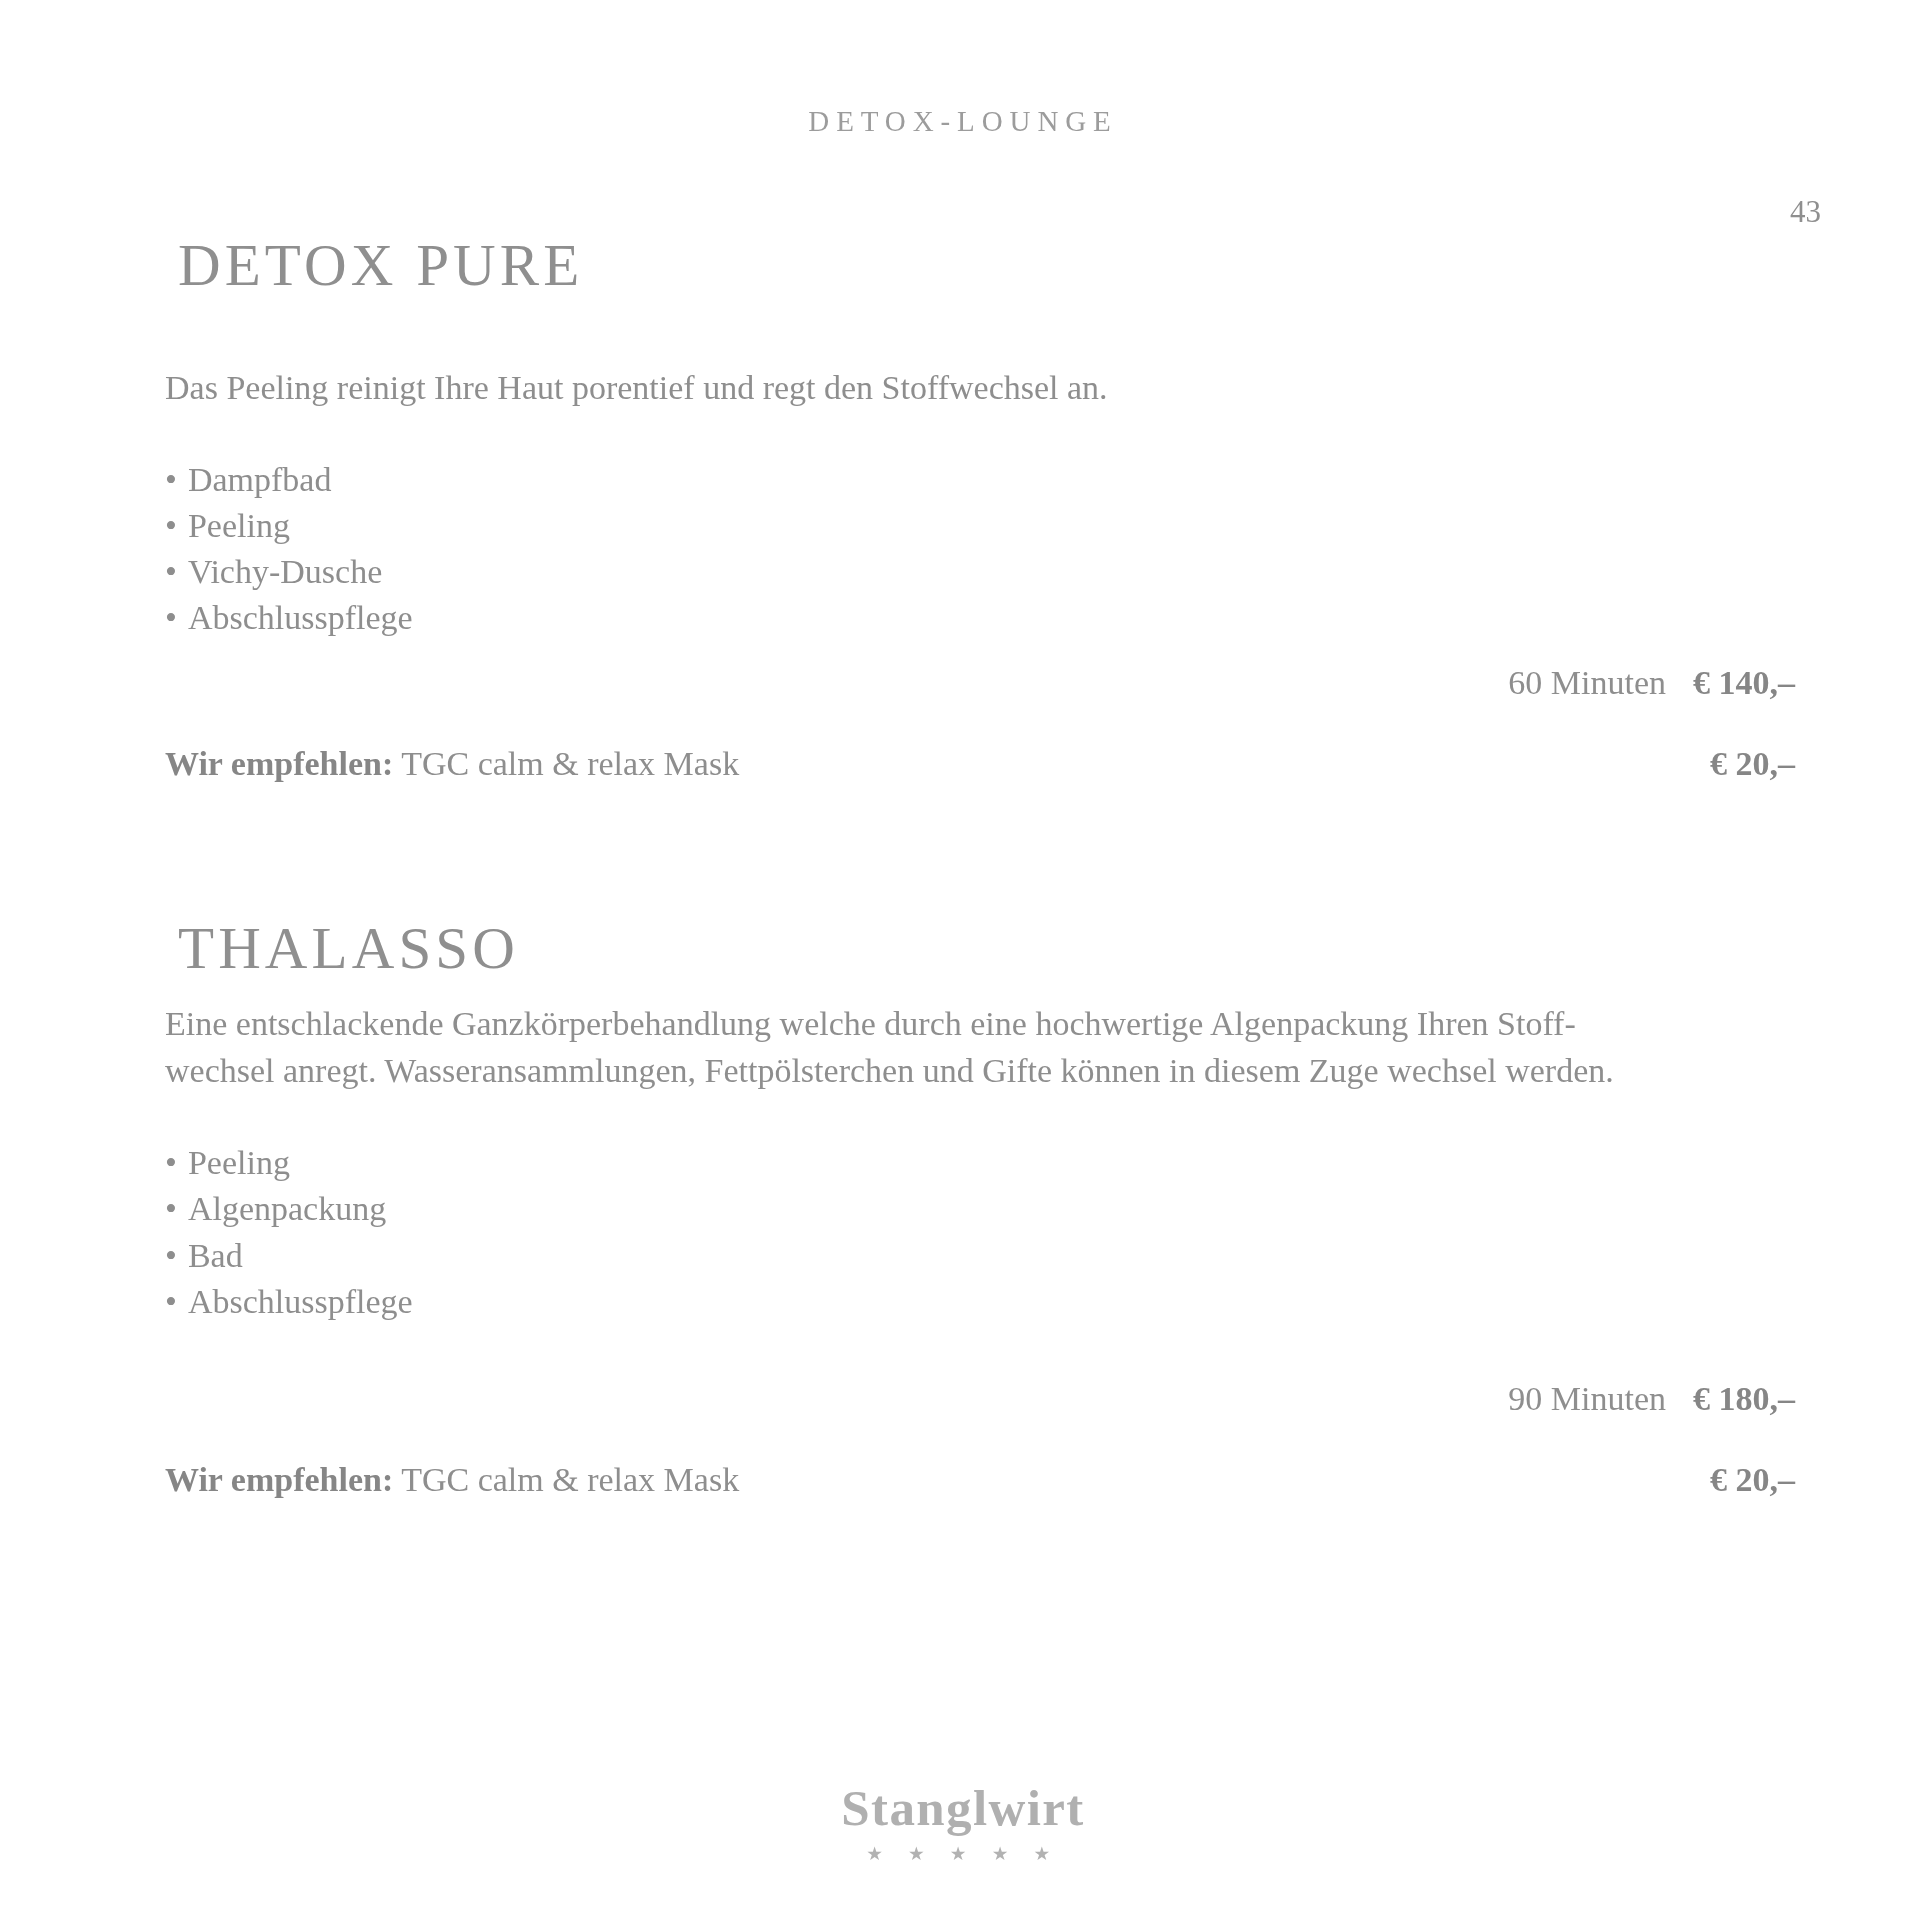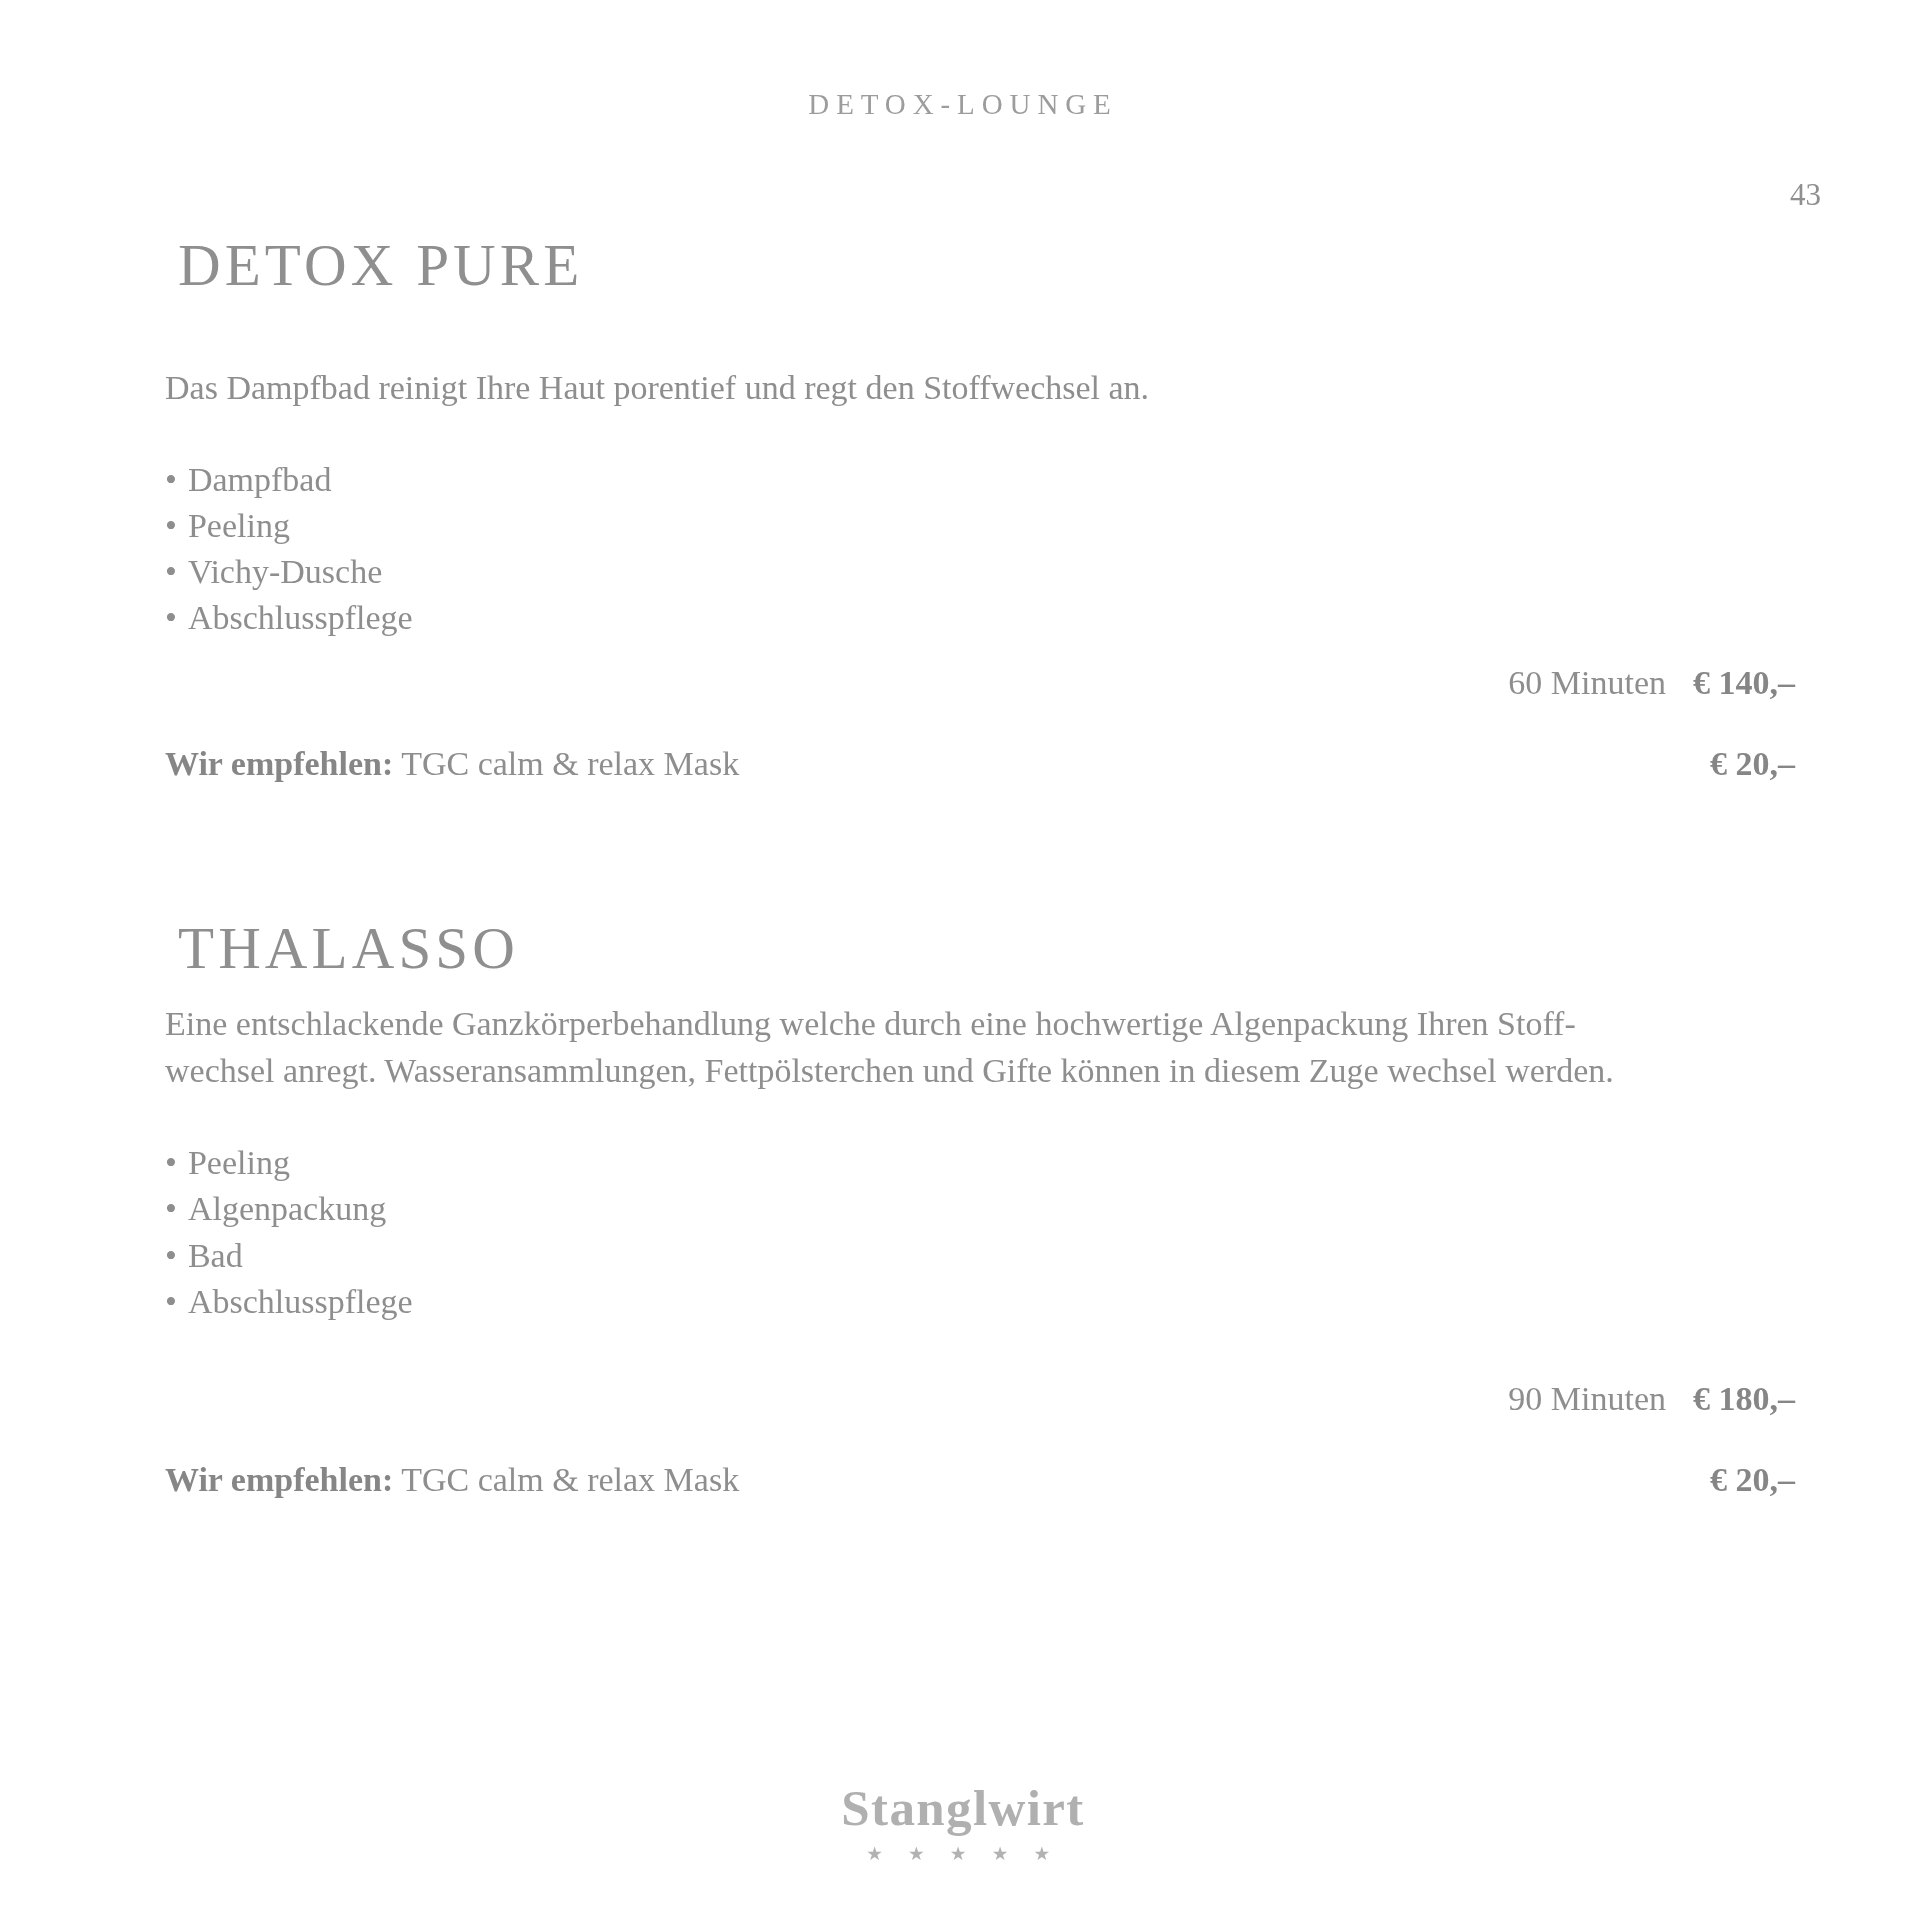--- a/index.html
+++ b/index.html
@@ -12,21 +12,21 @@
   }
   .page{
     position:relative;
     width:1926px;height:1926px;
     background:#ffffff;
     overflow:hidden;
   }
 
   
   .page-header{
-    position:absolute;top:88px;left:0;width:100%;
+    position:absolute;top:105px;left:0;width:100%;
     text-align:center;
   }
   .running-title{
     display:inline-block;
     font-size:29px;
     letter-spacing:6.9px;
     color:#9c9c9c;
   }
   .page-number{
     position:absolute;top:89px;right:105px;
@@ -130,21 +130,21 @@
     <span class="running-title">DETOX-LOUNGE</span>
     <span class="page-number">43</span>
   </header>
 
   <main class="content">
 
     <section class="treatment-section">
       <h1 class="section-title">DETOX PURE</h1>
       <p class="description">
         <br>
-        <span>Das Dampfbad reinigt Ihre Haut porentief und regt den Stoffwechsel an.</span>
+        <span>Das Peeling reinigt Ihre Haut porentief und regt den Stoffwechsel an.</span>
       </p>
       <ul class="bullet-list">
         <li>Dampfbad</li>
         <li>Peeling</li>
         <li>Vichy-Dusche</li>
         <li>Abschlusspflege</li>
       </ul>
       <div class="price-line">
         <span class="duration">60 Minuten</span><span class="price">€ 140,–</span>
       </div>

